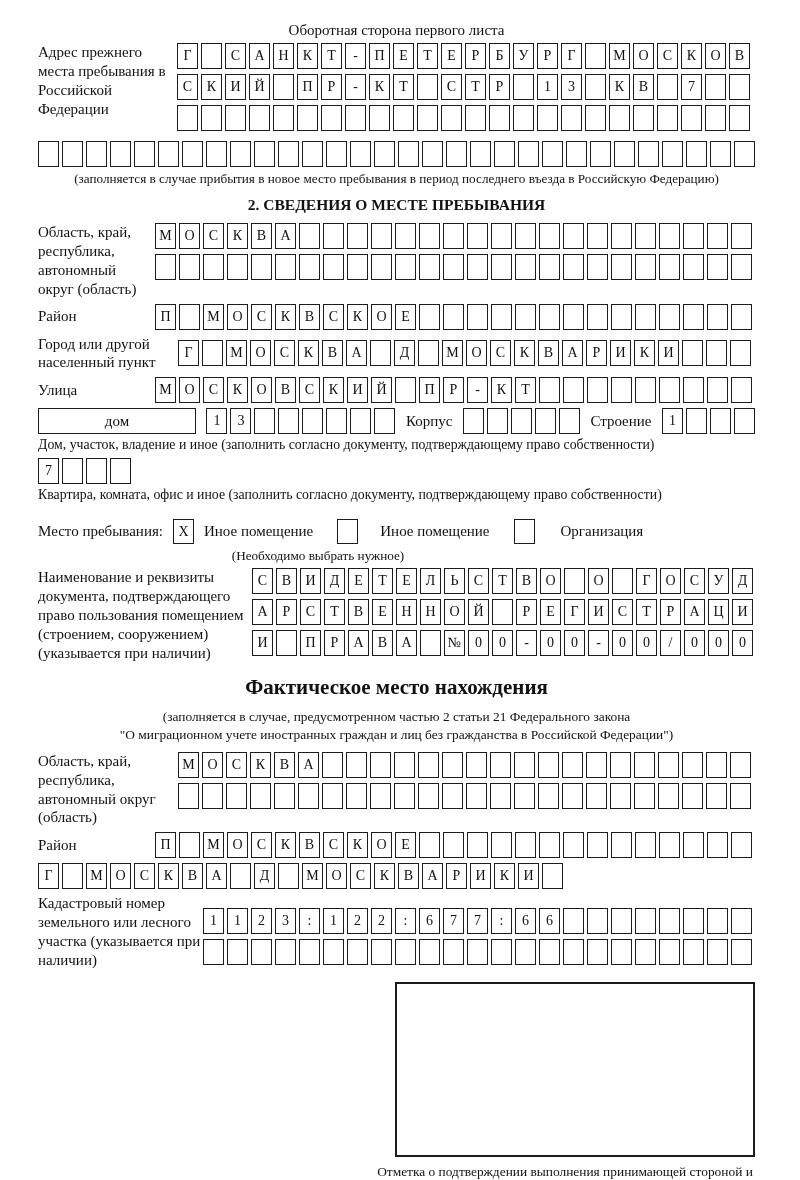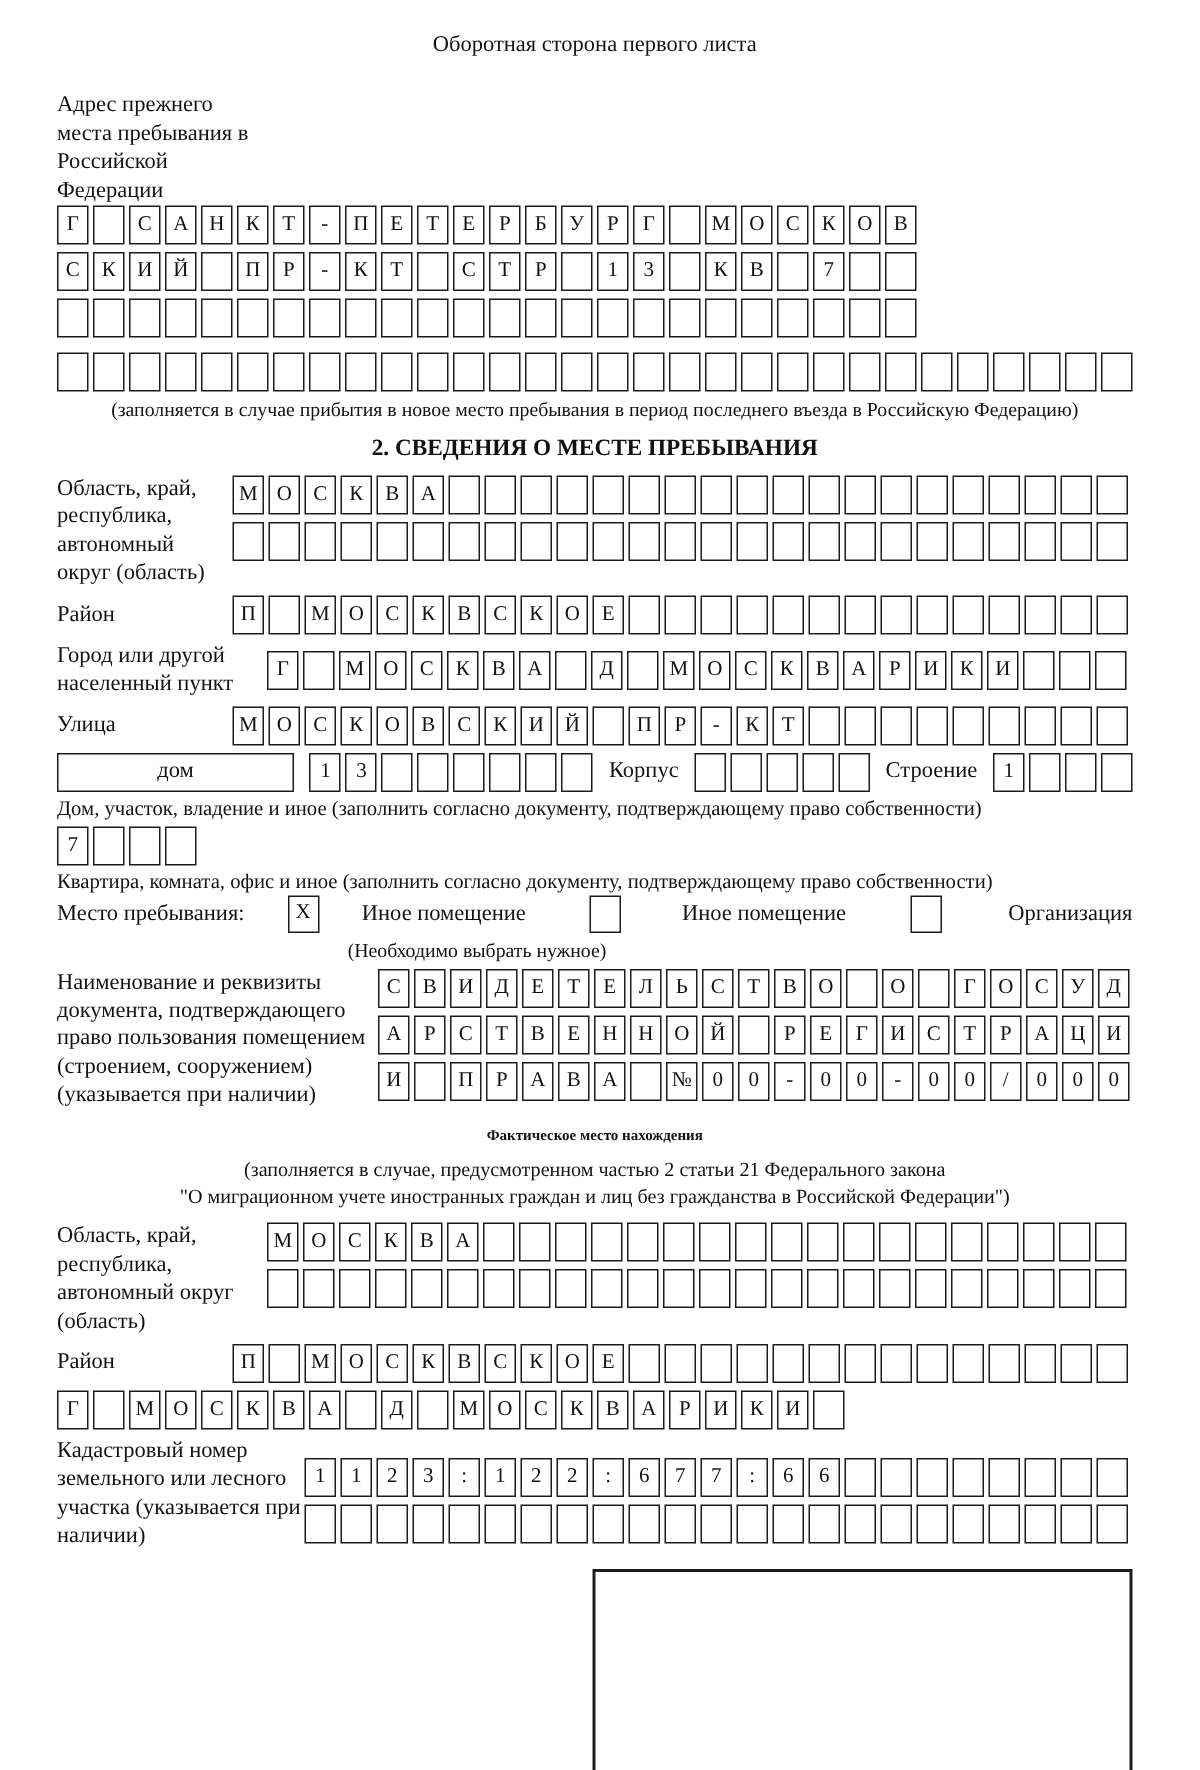--- a/index.html
+++ b/index.html
@@ -22,38 +22,38 @@
   .lbl-140{width:140px;}
   .lbl-165{width:165px;}
   .lbl-192{width:192px;}
   .lbl-214{width:214px;}
   .vcenter{align-items:center;}
   .house-row{display:flex;align-items:center;justify-content:space-between;margin:3px 0 2px;}
   .wide-box{box-sizing:border-box;height:26px;border:1.6px solid #1c1c1c;
             display:flex;align-items:center;justify-content:center;font-size:15px;}
   .inline-label{font-size:15px;white-space:nowrap;}
   .apt-row{display:flex;align-items:center;gap:6px;margin:4px 0 2px;}
-  .stay-row{display:flex;align-items:center;font-size:15px;margin-top:0;justify-content:space-between;}
+  .stay-row{display:flex;align-items:center;font-size:15px;margin-top:16px;}
   .checkbox{box-sizing:border-box;width:21px;height:25px;border:1.6px solid #1c1c1c;
             display:flex;align-items:center;justify-content:center;font-size:14px;flex:0 0 auto;}
-  .fact-title{font-weight:bold;font-size:10px;text-align:center;margin:12px 0 8px;}
+  .fact-title{font-weight:bold;font-size:21px;text-align:center;margin:12px 0 8px;}
   .fact-note{text-align:center;font-size:13.4px;line-height:1.35;}
   .stamp-wrap{margin-top:12px;}
   .stamp-box{box-sizing:border-box;width:360px;height:175px;border:2px solid #1c1c1c;margin-left:357px;}
   .stamp-caption{width:410px;margin-left:322px;text-align:center;font-size:13.4px;line-height:1.32;margin-top:6px;}
   .mt4{margin-top:4px;}
 </style>
 </head>
 <body>
 
 <div class="page">
 
   <div class="header-note">Оборотная сторона первого листа</div>
 
-  <div class="flexrow blk" style="margin-top:22px;flex-direction:column;">
+  <div class="flexrow blk" style="margin-top:4px;">
     <div class="label lbl-139">Адрес прежнего места пребывания в Российской Федерации</div>
     <div class="rows">
       <div class="cells">
           <div class="cell">Г</div>
           <div class="cell"></div>
           <div class="cell">С</div>
           <div class="cell">А</div>
           <div class="cell">Н</div>
           <div class="cell">К</div>
           <div class="cell">Т</div>

